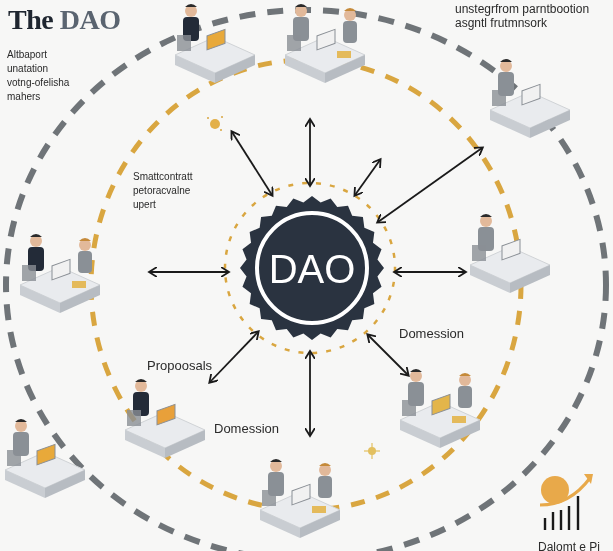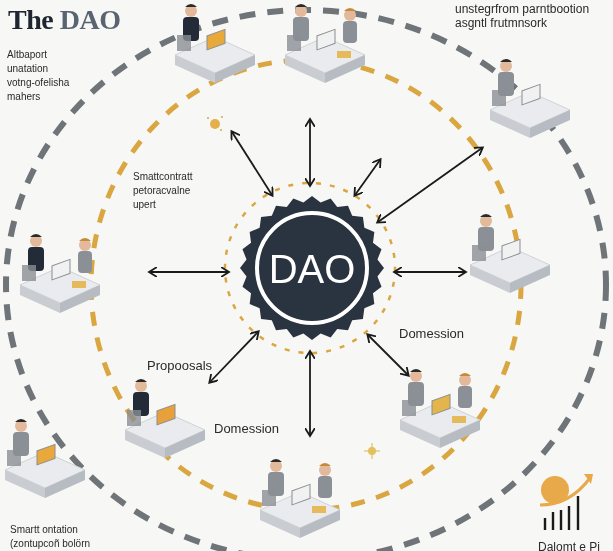--- a/index.html
+++ b/index.html
@@ -264,20 +264,18 @@
 
   <div class="text-block" style="left:7px; top:48px;">Altbaport
 unatation
 votng-ofelisha
 mahers</div>
   <div class="text-block" style="left:455px; top:2px; font-size:12px;">unstegrfrom parntbootion
 asgntl frutmnsork</div>
   <div class="text-block" style="left:122px; top:170px;margin-left:11px;">Smattcontratt
 petoracvalne
 upert</div>
-  <div class="text-block" style="left:10px; top:523px;">Smartt ontation
-(zontupcoñ bolörn</div>
 
   <div class="label" style="left:147px; top:326px;margin-top:32px;">Propoosals</div>
   <div class="label" style="left:399px; top:326px;">Domession</div>
   <div class="label" style="left:214px; top:421px;">Domession</div>
   <div class="label" style="left:538px; top:540px; font-size:12px;">Dalomt e Pi</div>
 </div>
 
 </body></html>

